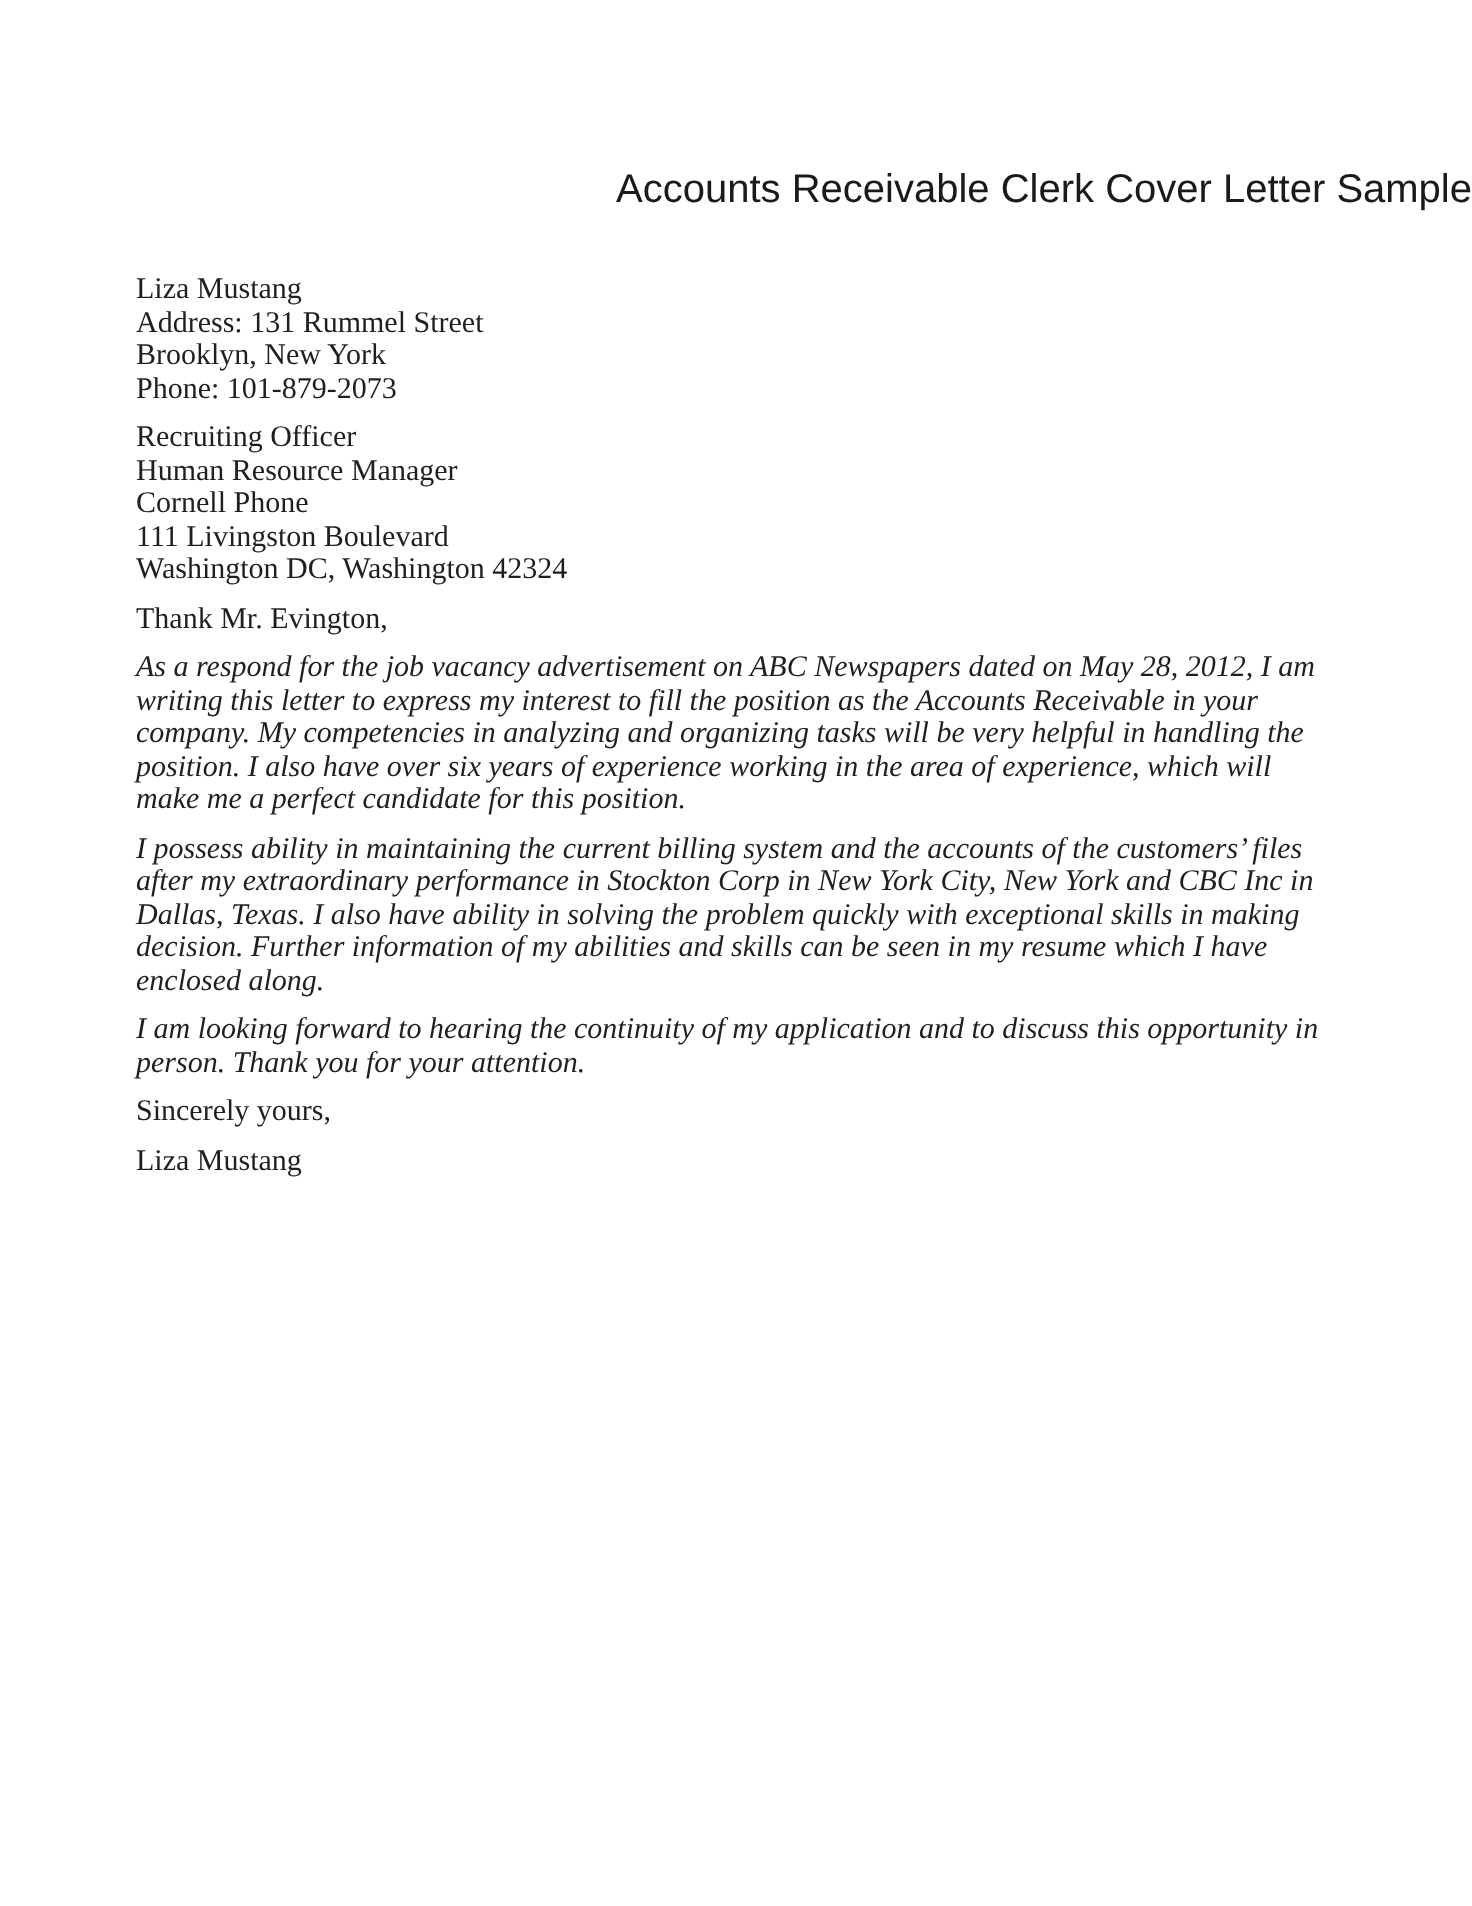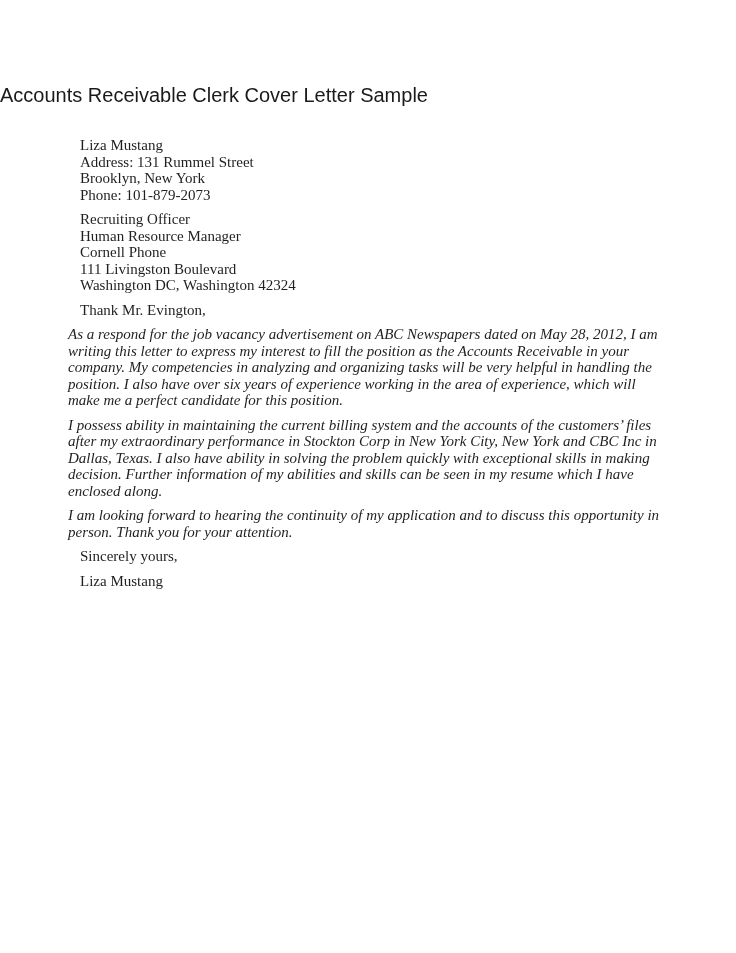--- a/index.html
+++ b/index.html
@@ -11,33 +11,33 @@
     position: relative;
     width: 736px;
     height: 953px;
     background: #ffffff;
     overflow: hidden;
     font-family: "Liberation Serif", serif;
     color: #1f1f1f;
   }
   .doc-title {
     margin: 85px 0 32px 0;
-    text-align: left;
+    text-align: right;
     font-family: "Liberation Sans", sans-serif;
     font-weight: 400;
     font-size: 20px;
     line-height: 20px;
     color: #1a1a1a;
   }
   .content {
     margin-left: 68px;
     width: 600px;
   }
   .block {
-    margin: 0 0 8px 12px;
+    margin: 0 0 8px 0;
   }
   .line,
   .para {
     font-size: 15px;
     line-height: 16.5px;
     color: #1f1f1f;
   }
   .para {
     margin: 0 0 8px 0;
     font-style: italic;

